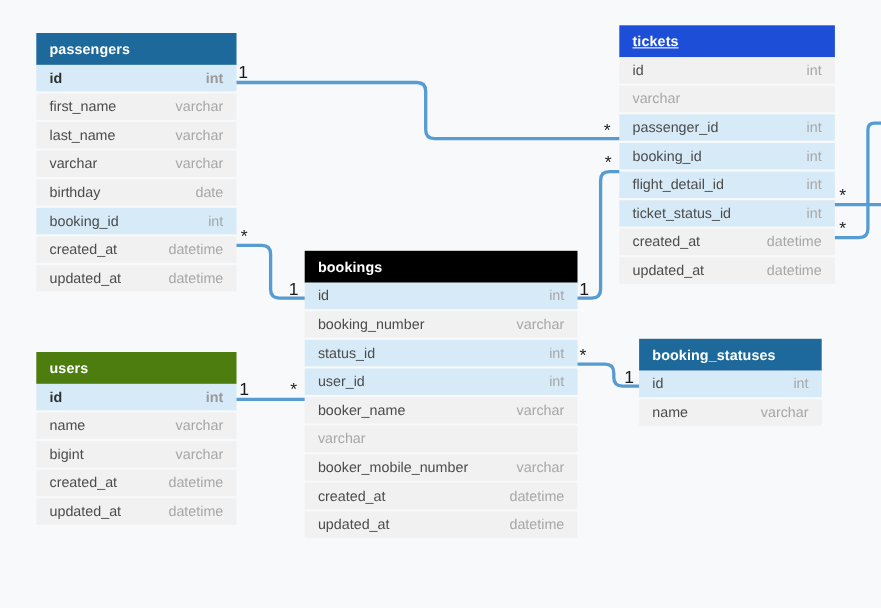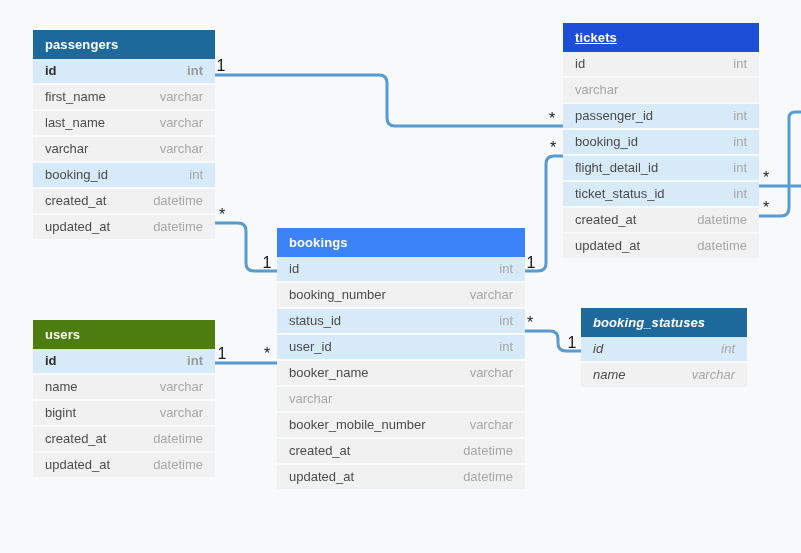--- a/index.html
+++ b/index.html
@@ -95,20 +95,24 @@
         <span class="ftype">varchar</span>
       </div>
       <div class="db-row">
         <span class="fname">last_name</span>
         <span class="ftype">varchar</span>
       </div>
       <div class="db-row">
         <span class="fname">varchar</span>
         <span class="ftype">varchar</span>
       </div>
+      <div class="db-row">
+        <span class="fname">birthday</span>
+        <span class="ftype">date</span>
+      </div>
       <div class="db-row hl">
         <span class="fname">booking_id</span>
         <span class="ftype">int</span>
       </div>
       <div class="db-row">
         <span class="fname">created_at</span>
         <span class="ftype">datetime</span>
       </div>
       <div class="db-row">
         <span class="fname">updated_at</span>
@@ -143,21 +147,21 @@
       <div class="db-row">
         <span class="fname">created_at</span>
         <span class="ftype">datetime</span>
       </div>
       <div class="db-row">
         <span class="fname">updated_at</span>
         <span class="ftype">datetime</span>
       </div>
     </div>
     <div class="db-table" style="left: 277px; top: 228px; width: 248px;">
-      <div class="db-table-header" style="background: #3b82f6;"><span>bookings</span></div>
+      <div class="db-table-header" style="background: #000000;"><span>bookings</span></div>
       <div class="db-row hl">
         <span class="fname">id</span>
         <span class="ftype">int</span>
       </div>
       <div class="db-row">
         <span class="fname">booking_number</span>
         <span class="ftype">varchar</span>
       </div>
       <div class="db-row hl">
         <span class="fname">status_id</span>
@@ -203,21 +207,21 @@
       </div>
       <div class="db-row">
         <span class="fname">created_at</span>
         <span class="ftype">datetime</span>
       </div>
       <div class="db-row">
         <span class="fname">updated_at</span>
         <span class="ftype">datetime</span>
       </div>
     </div>
-    <div class="db-table" style="left: 581px; top: 308px; width: 166px; font-style: italic;">
+    <div class="db-table" style="left: 581px; top: 308px; width: 166px;">
       <div class="db-table-header" style="background: rgb(30, 105, 156);"><span>booking_statuses</span></div>
       <div class="db-row hl">
         <span class="fname">id</span>
         <span class="ftype">int</span>
       </div>
       <div class="db-row">
         <span class="fname">name</span>
         <span class="ftype">varchar</span>
       </div>
     </div>

